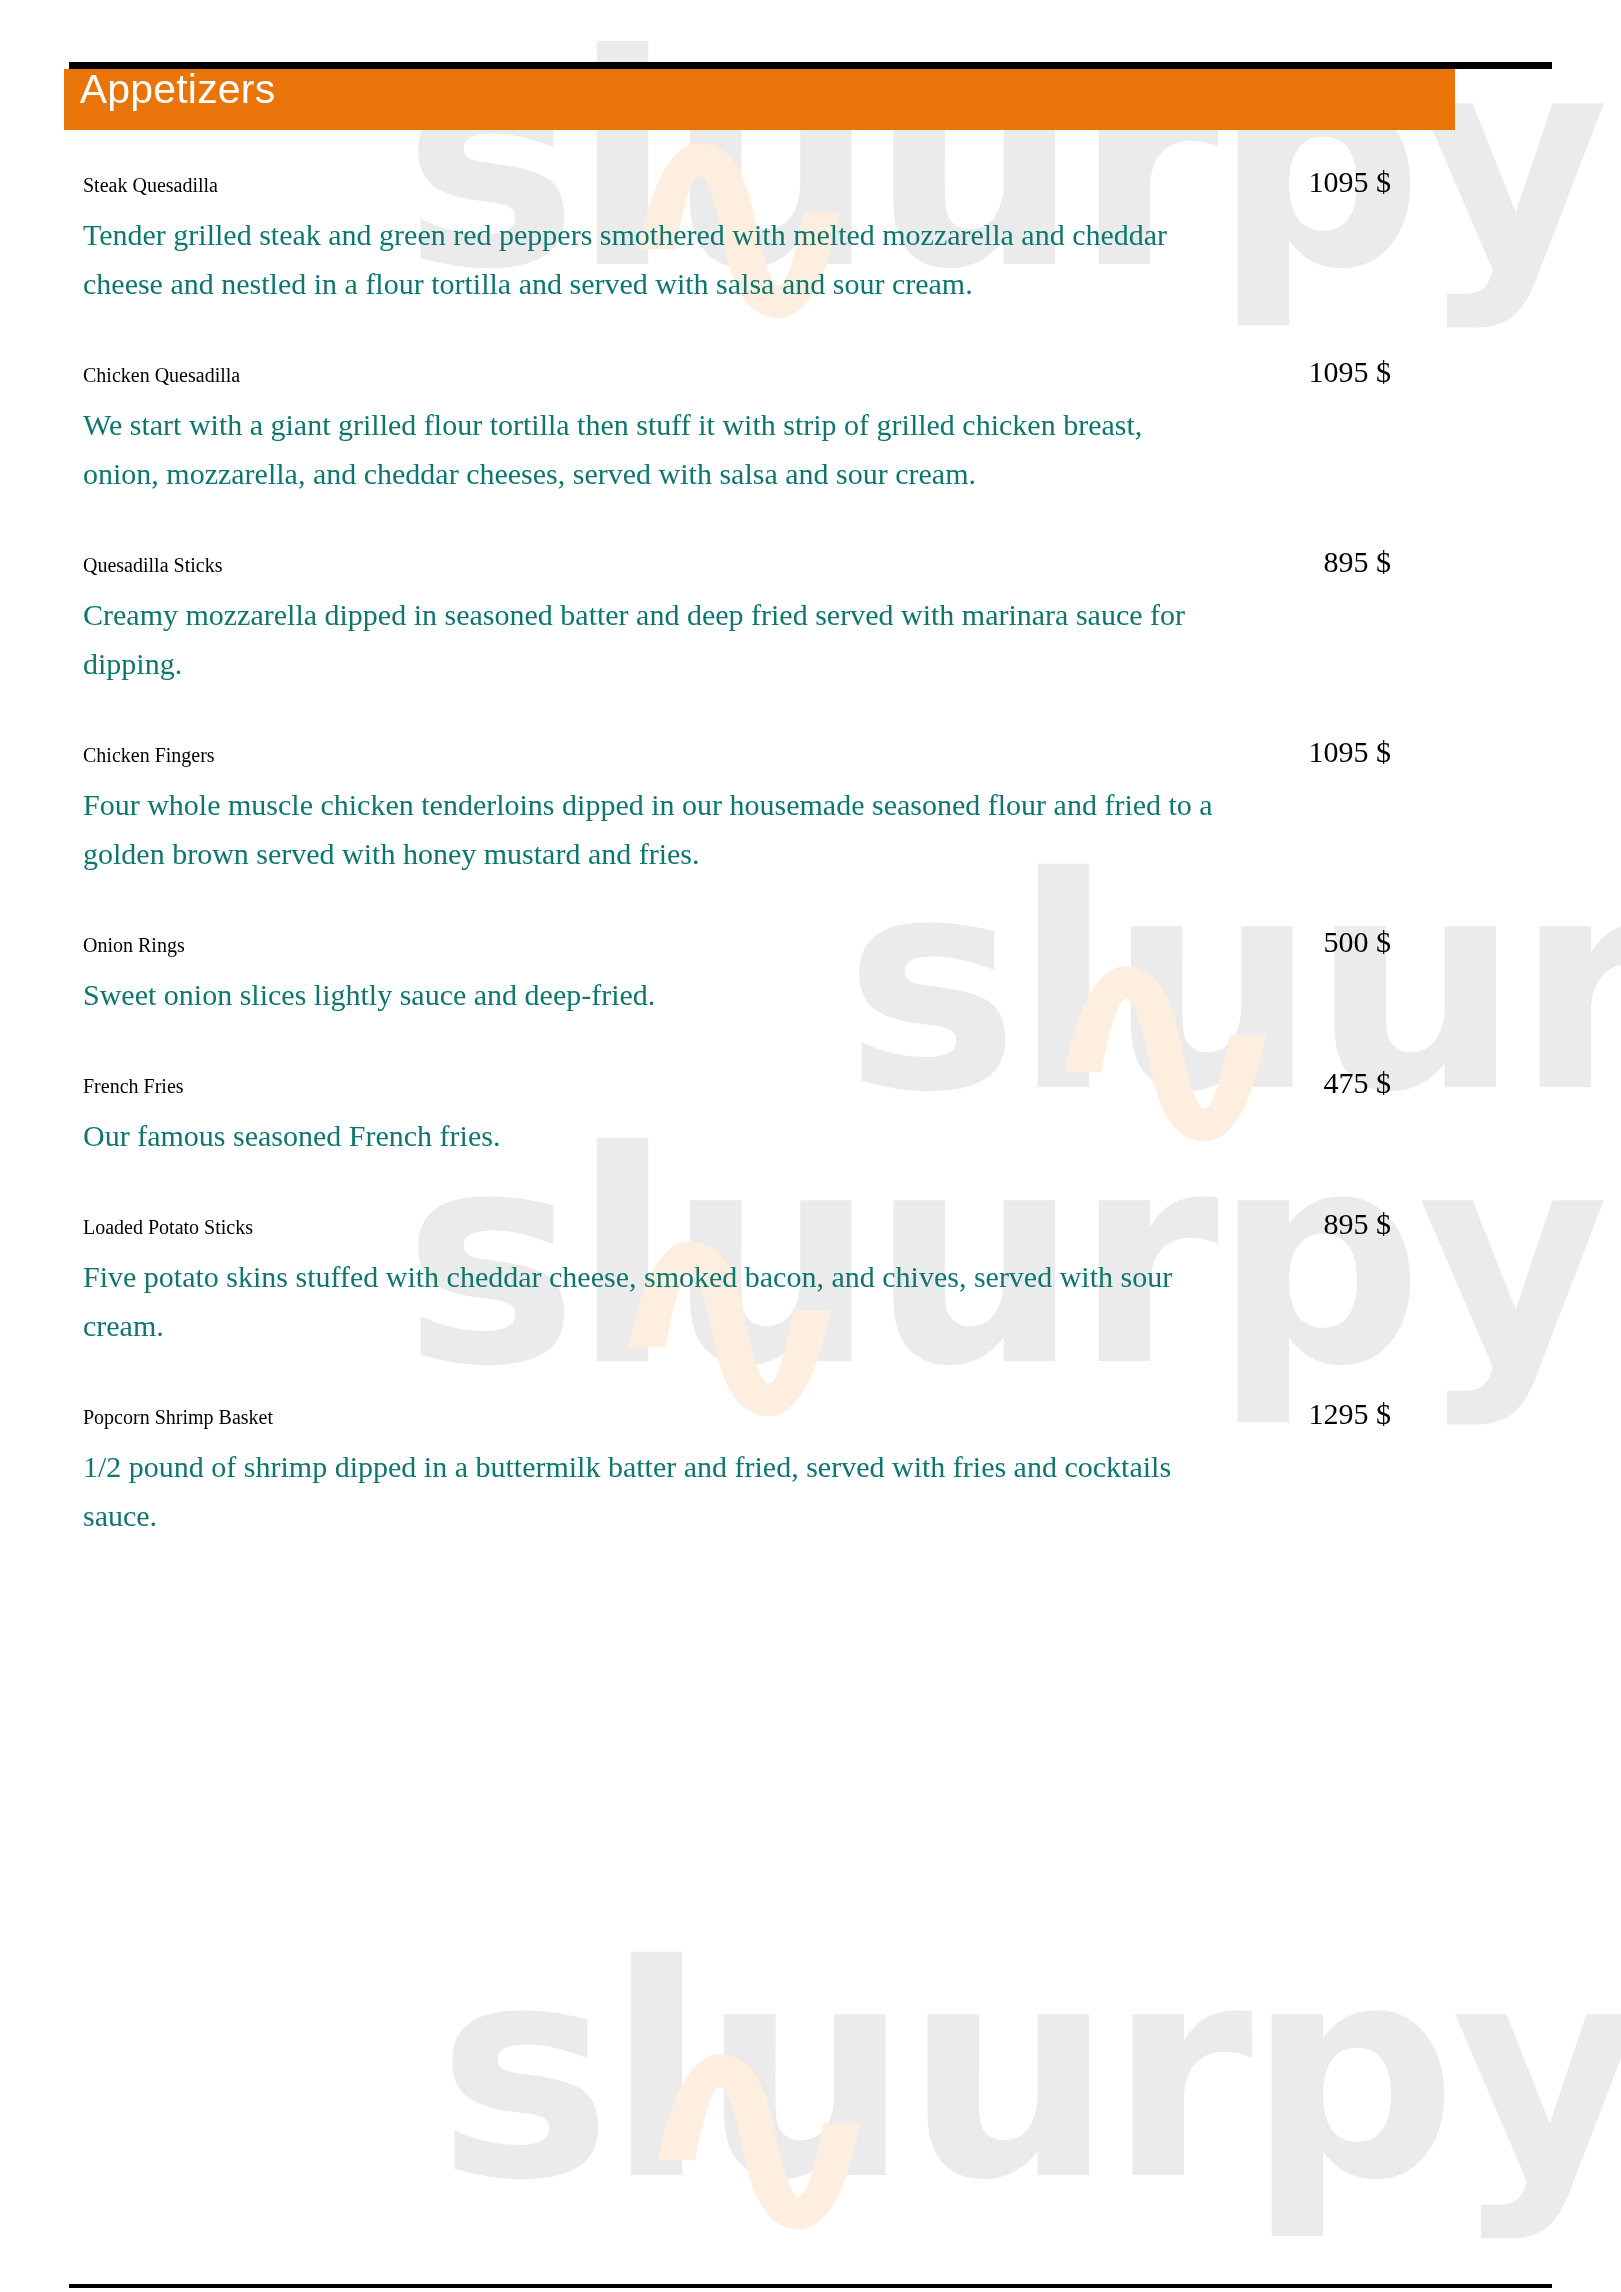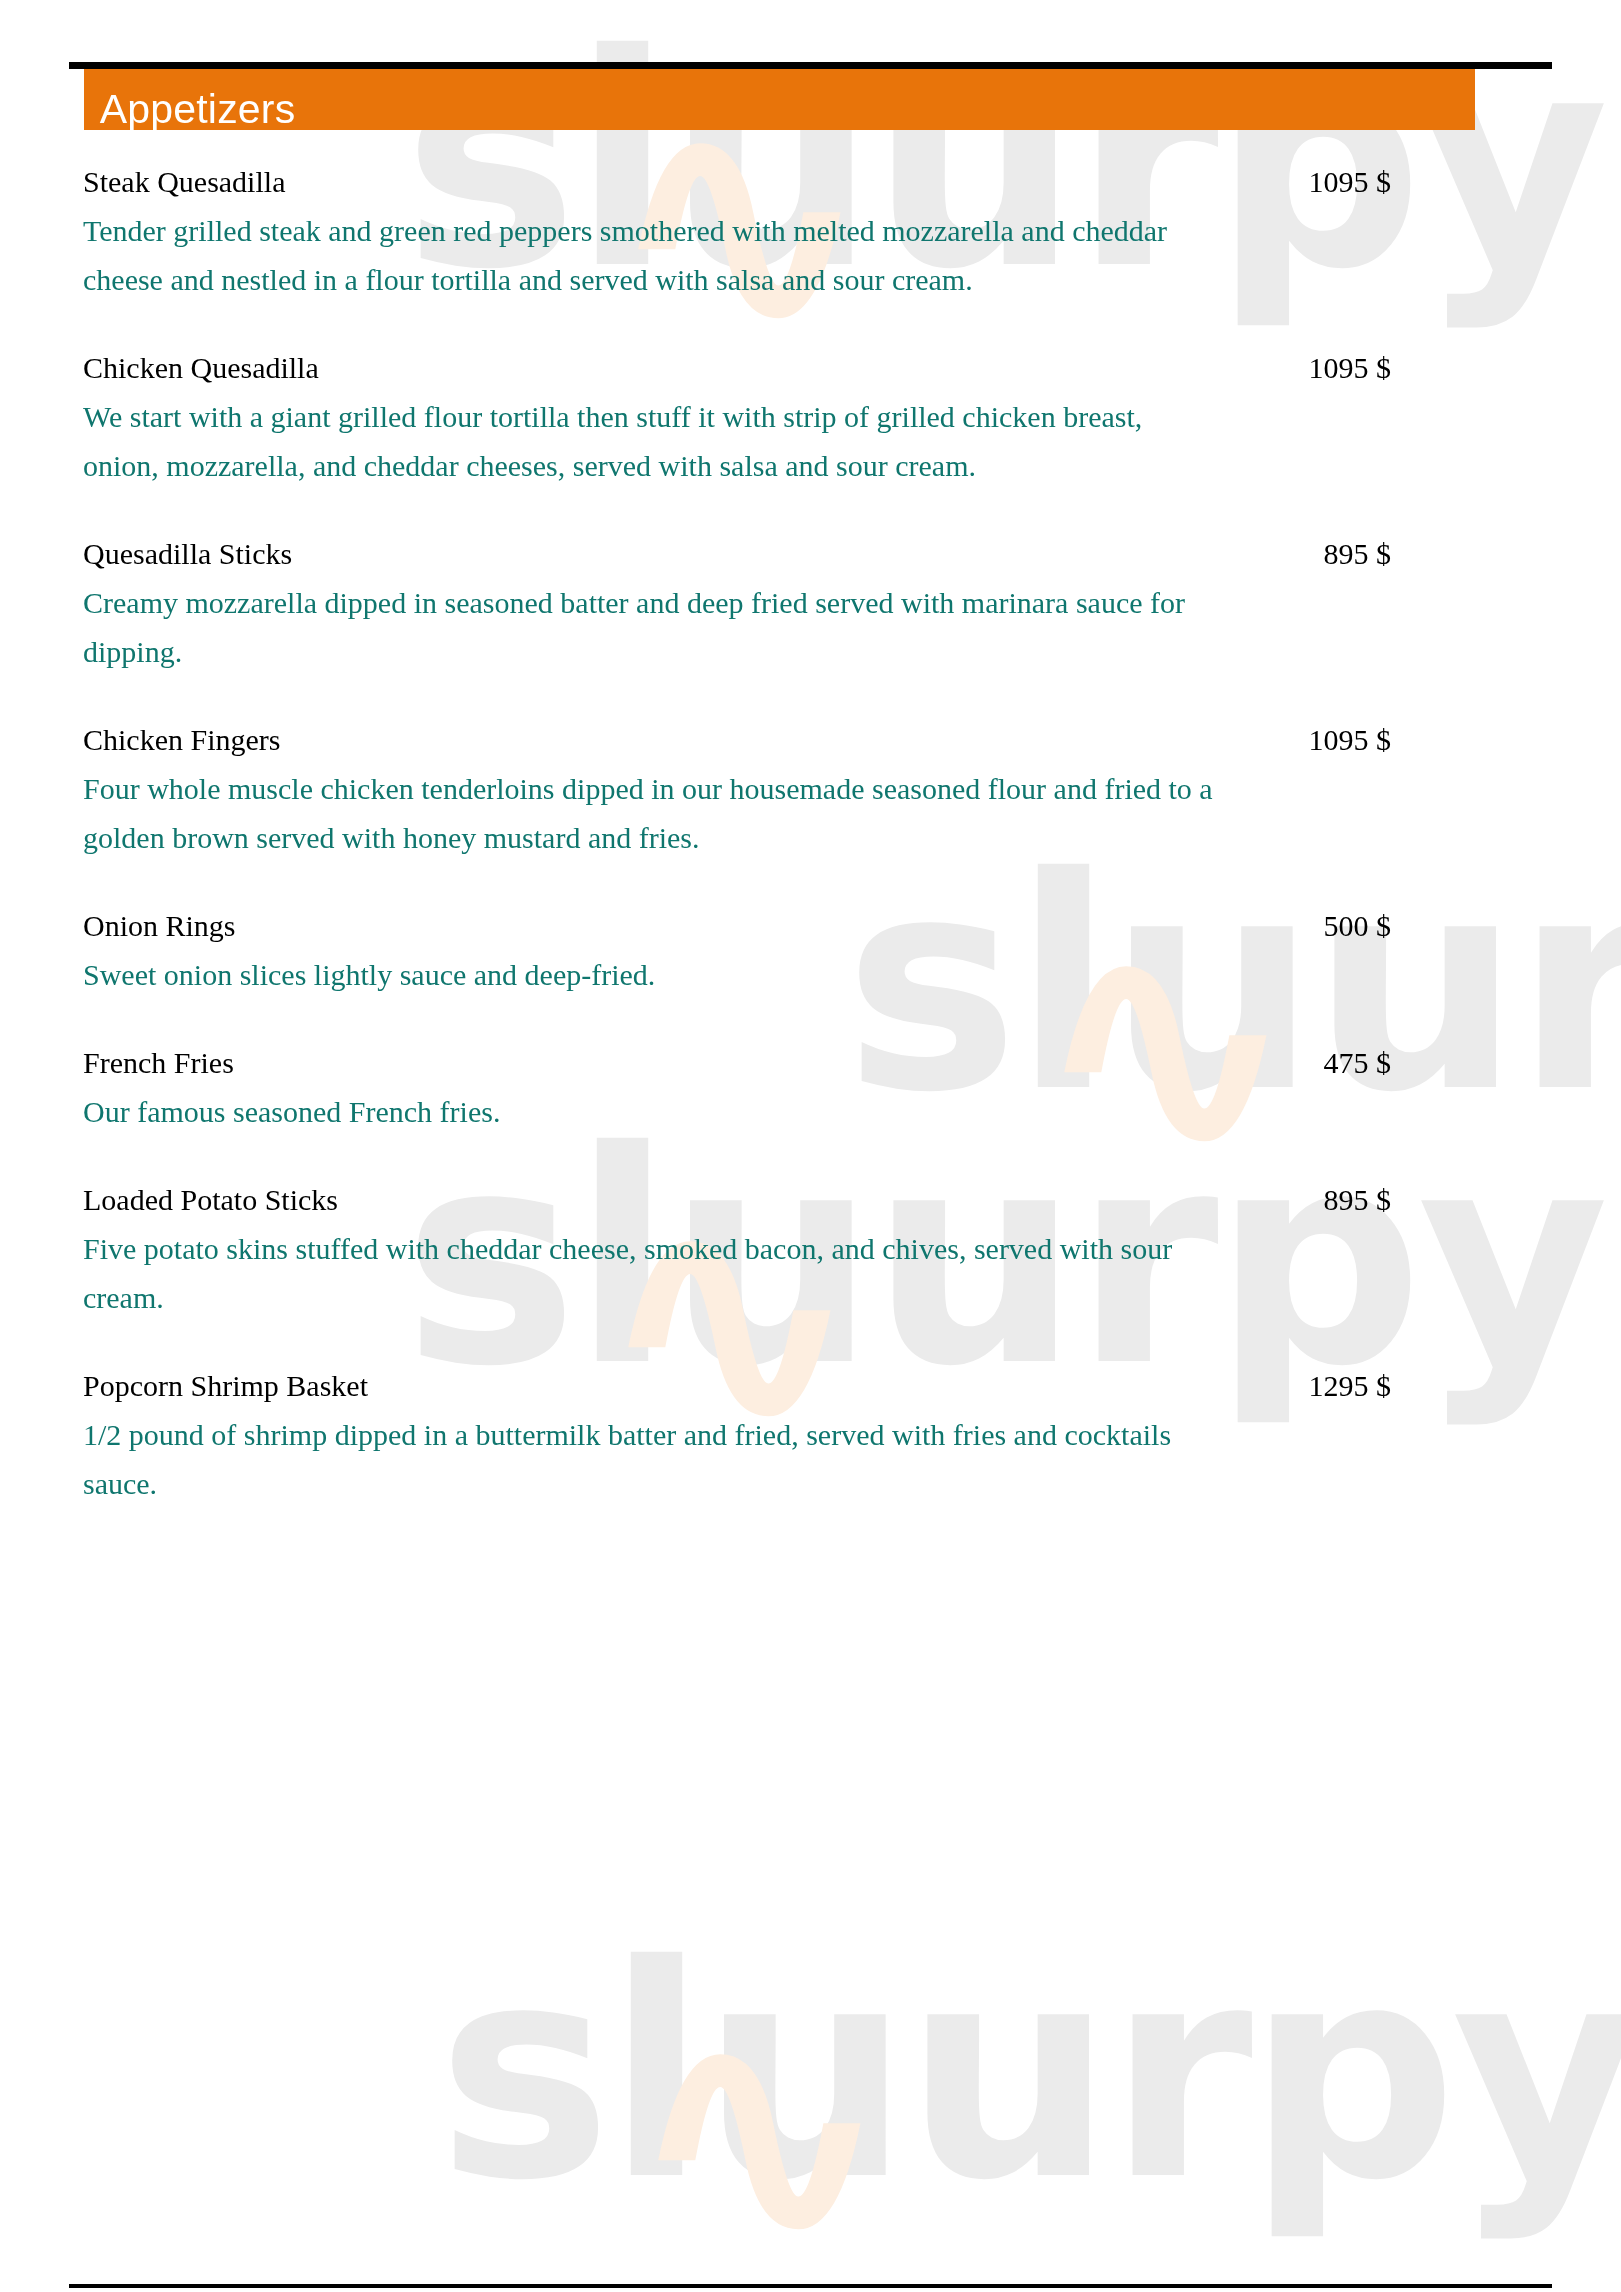--- a/index.html
+++ b/index.html
@@ -71,27 +71,27 @@
     position: absolute;
     left: 69px;
     top: 62px;
     width: 1483px;
     height: 6.9px;
     background: #000000;
   }
 
   .section-header {
     position: absolute;
-    left: 84px;
+    left: 64px;
     top: 69px;
     width: 1391px;
     height: 61px;
     background: #e8740a;
     display: flex;
-    align-items: flex-end;
+    align-items: flex-start;
   }
   .section-header-title {
     font-family: "Liberation Sans", "DejaVu Sans", sans-serif;
     font-size: 41px;
     font-weight: 400;
     color: #ffffff;
     padding-left: 15.7px;
     line-height: 1;
     letter-spacing: 0.2px;
   }
@@ -106,21 +106,21 @@
   .menu-item {
     position: relative;
     margin-bottom: 39px;
   }
   .item-head {
     display: flex;
     align-items: baseline;
     justify-content: space-between;
   }
   .item-name {
-    font-size: 30px;
+    font-size: 20px;
     line-height: 49px;
     color: #000000;
     white-space: nowrap;
   }
   .item-price {
     font-size: 30px;
     line-height: 49px;
     color: #000000;
     text-align: center;
     white-space: nowrap;

